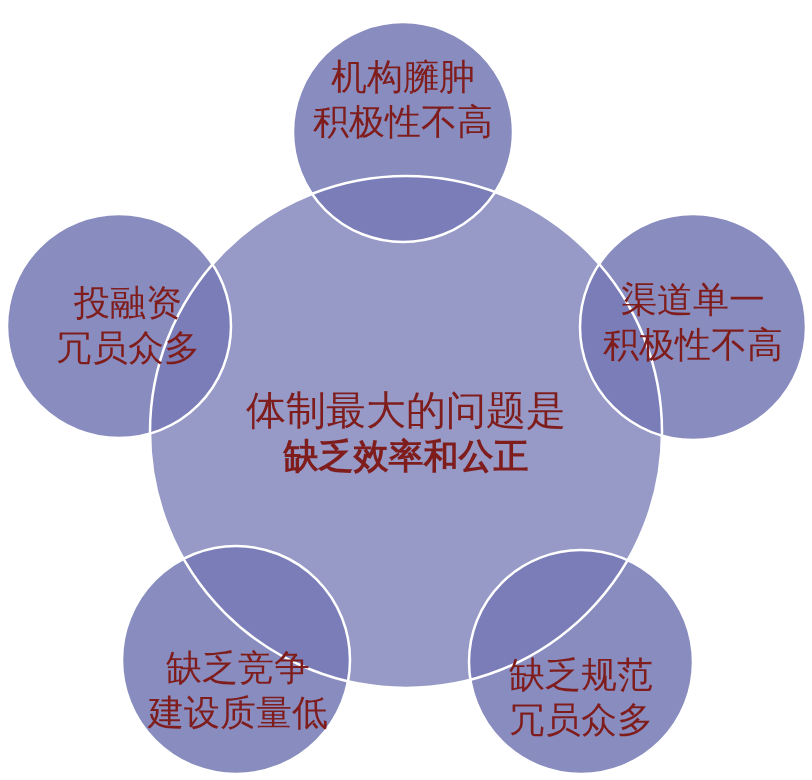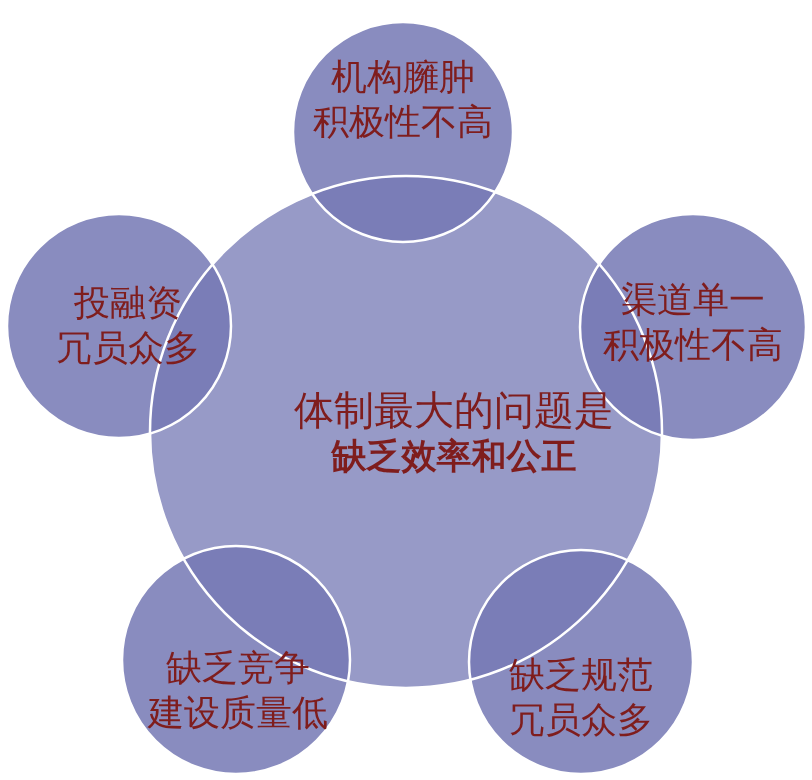--- a/index.html
+++ b/index.html
@@ -64,21 +64,21 @@
 
     <circle class="sat" cx="403" cy="132" r="110" fill="rgba(116,120,180,0.85)"></circle>
     <circle class="sat" cx="119" cy="326" r="112" fill="rgba(116,120,180,0.85)"></circle>
     <circle class="sat" cx="693" cy="327" r="113" fill="rgba(116,120,180,0.85)"></circle>
     <circle class="sat" cx="236" cy="660" r="114" fill="rgba(116,120,180,0.85)"></circle>
     <circle class="sat" cx="581" cy="662" r="112" fill="rgba(116,120,180,0.85)"></circle>
 
     <circle class="outline" cx="406" cy="432" r="256" fill="none"></circle>
   </svg>
 
-  <div class="label center-label" style="left:406px; top:432px;margin-left:48px;">
+  <div class="label center-label" style="left:406px; top:432px;">
     <span class="l1">体制最大的问题是</span>
     <span class="l2">缺乏效率和公正</span>
   </div>
 
   <div class="label satellite-label" style="left:403px; top:100px;">
     <span class="l1">机构臃肿</span>
     <span class="l2">积极性不高</span>
   </div>
 
   <div class="label satellite-label" style="left:128px; top:326px;">

